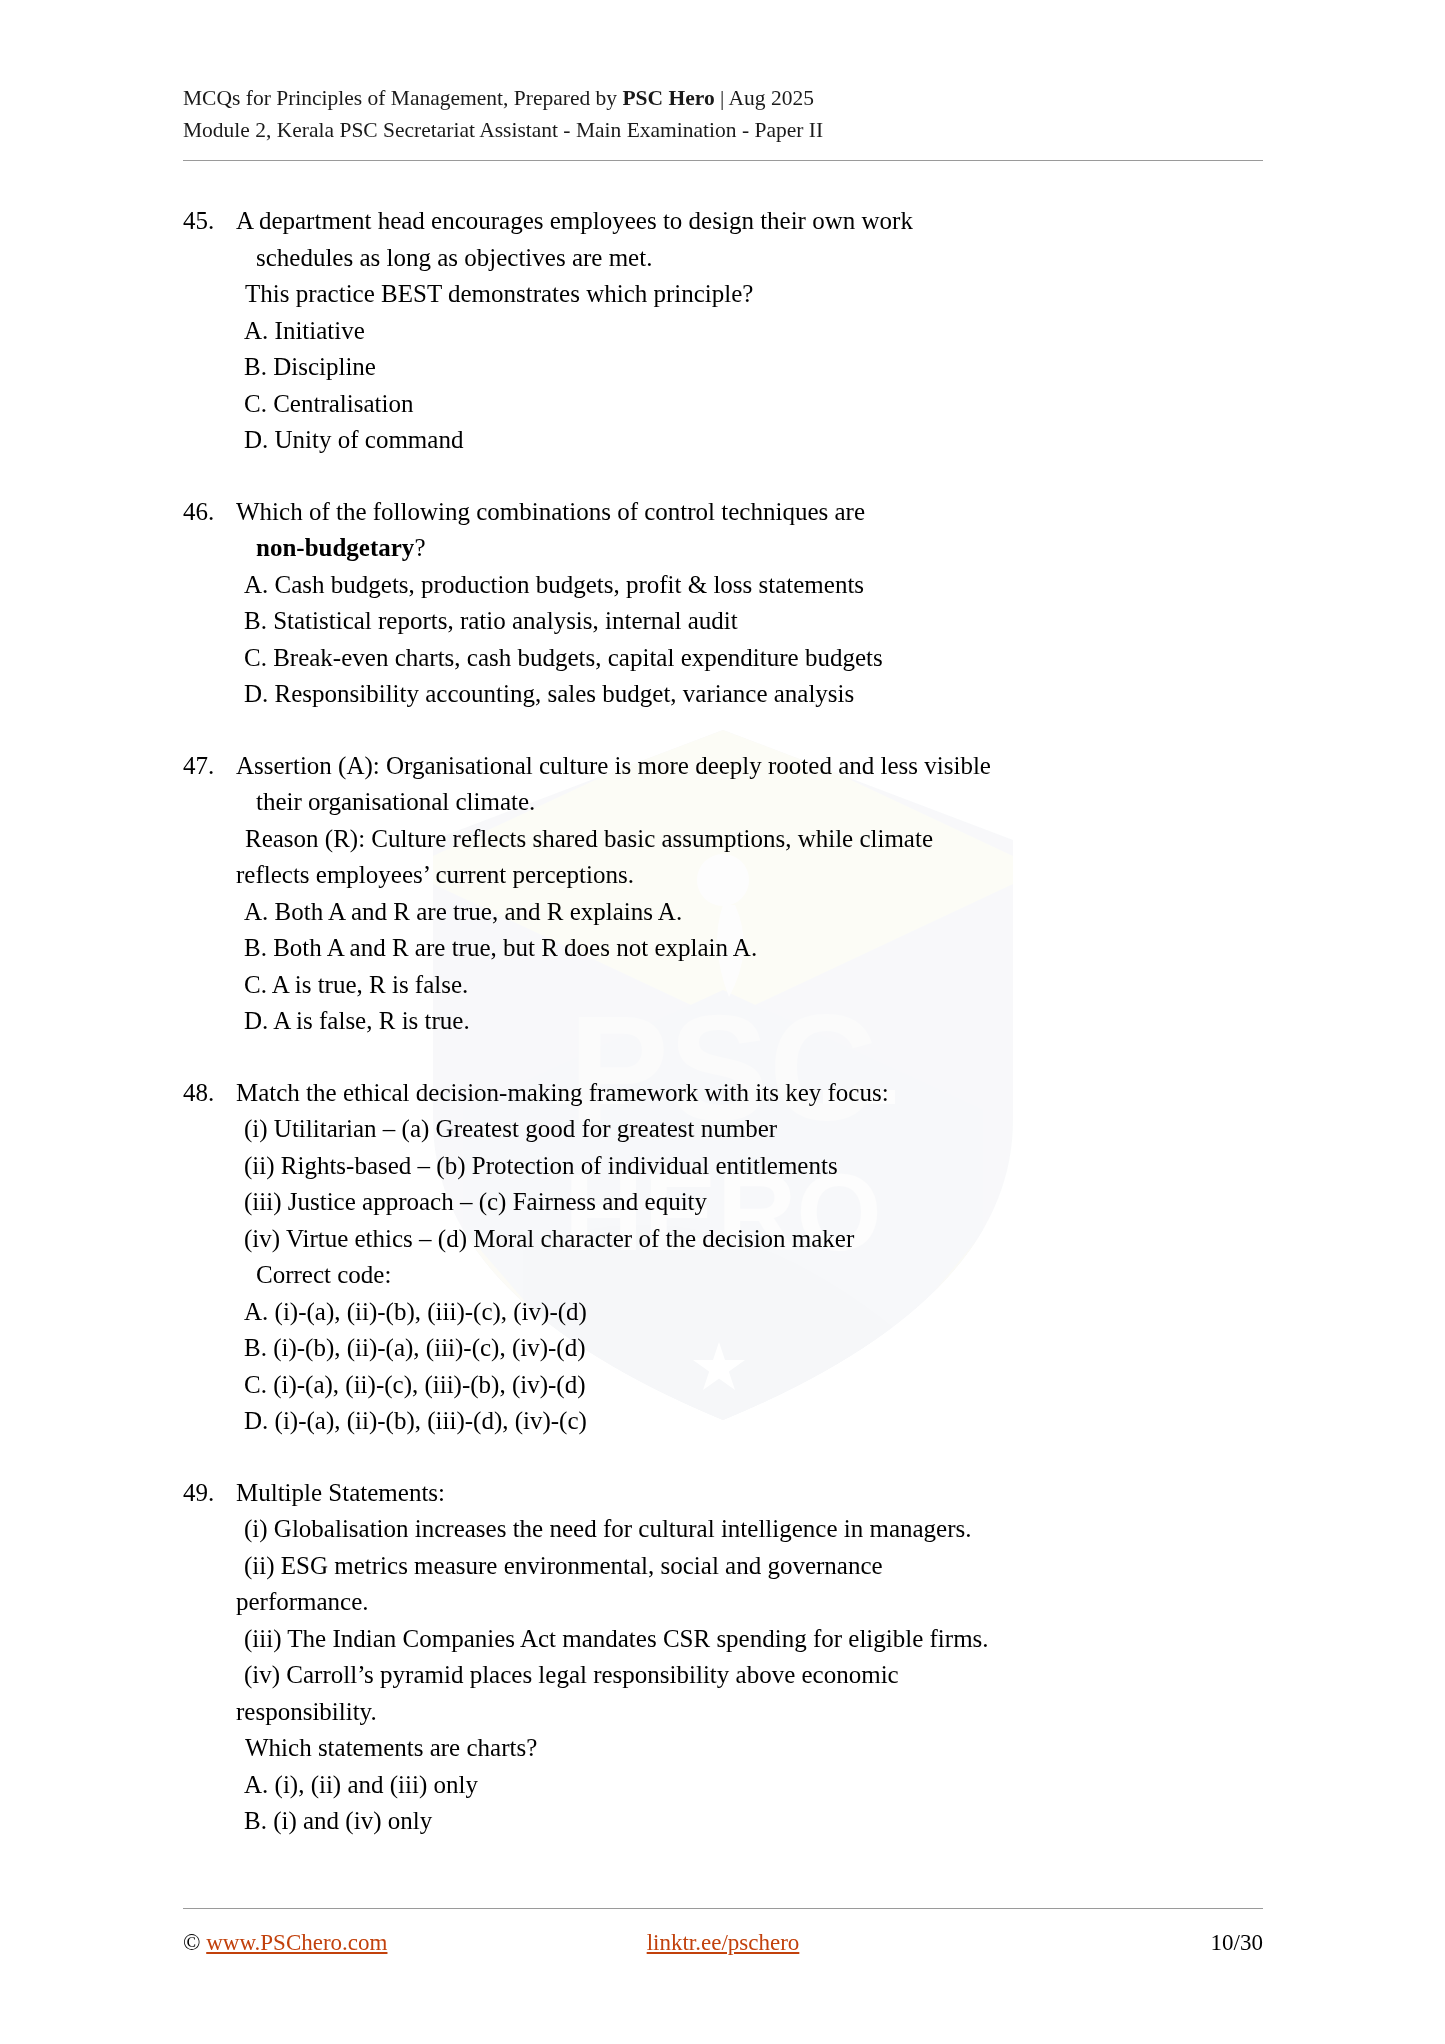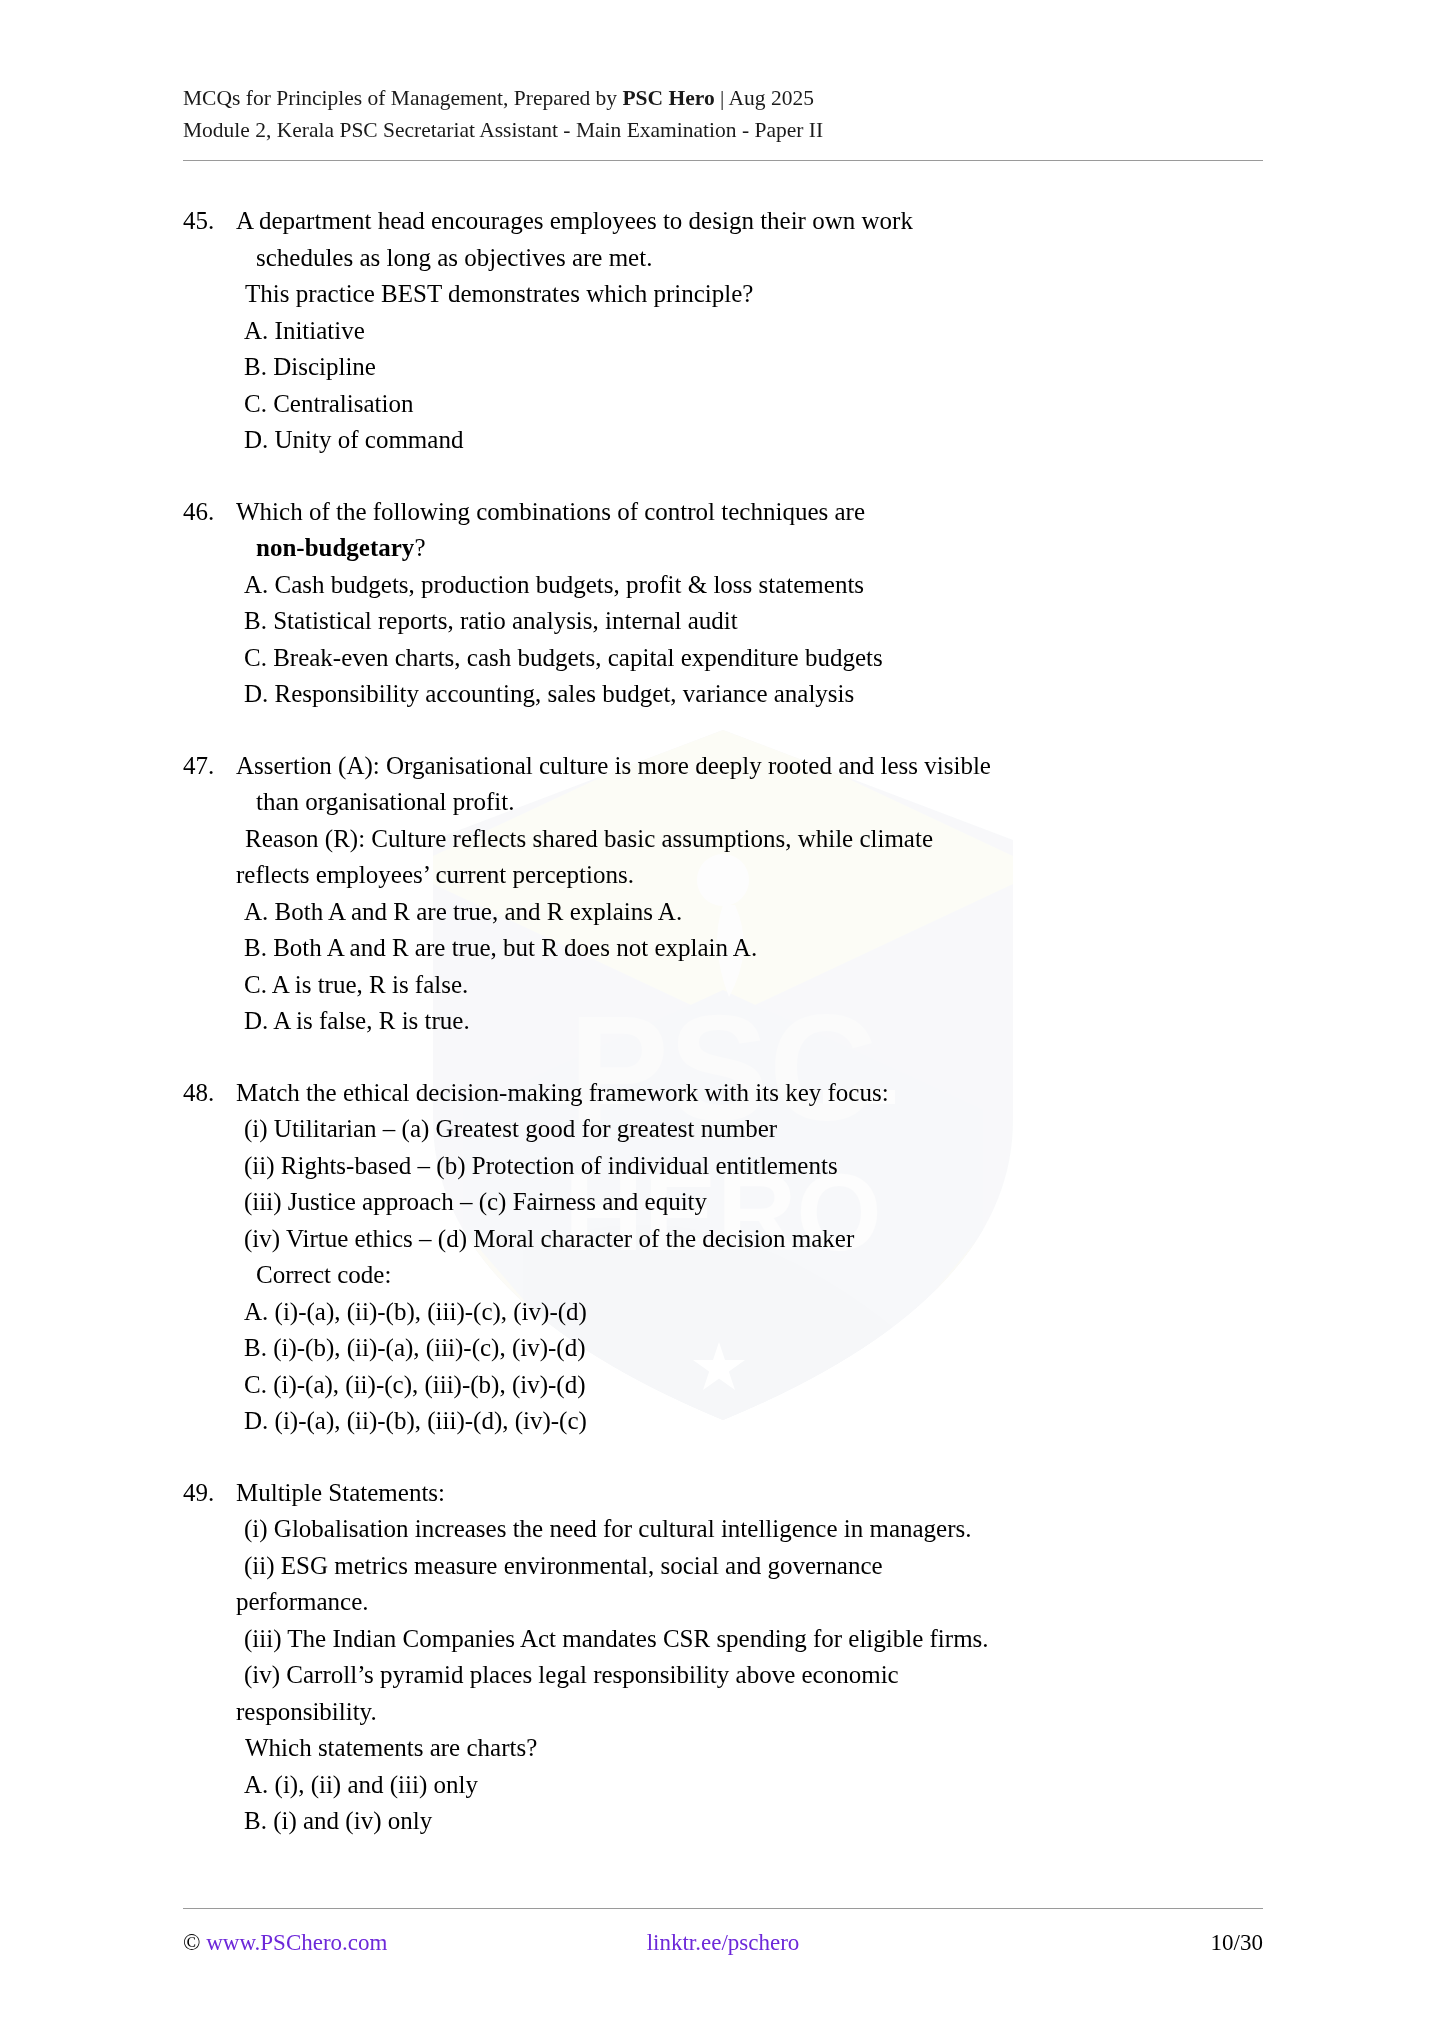--- a/index.html
+++ b/index.html
@@ -141,21 +141,22 @@
     right: 0;
     text-align: center;
     font-size: 23px;
   }
   .footer-right {
     margin-left: auto;
     font-size: 23px;
     white-space: nowrap;
   }
   .lnk {
-    color: #6d28d9;
+    color: #c2410c;
+    text-decoration: underline;
   }
   .copy { color: #000; }
 </style>
 </head>
 <body>
 
 <div class="page">
 
   <svg class="watermark" viewBox="0 0 640 760" xmlns="http://www.w3.org/2000/svg">
     <defs>
@@ -215,21 +216,21 @@
       <div class="opt opt-indent">B. Statistical reports, ratio analysis, internal audit</div>
       <div class="opt opt-indent">C. Break-even charts, cash budgets, capital expenditure budgets</div>
       <div class="opt opt-indent">D. Responsibility accounting, sales budget, variance analysis</div>
     </div>
 
     <div class="qblock">
       <div class="qhead">
         <div class="qnum">47.</div>
         <div class="qtext">Assertion (A): Organisational culture is more deeply rooted and less visible</div>
       </div>
-      <div class="sub">than organisational profit.</div>
+      <div class="sub">their organisational climate.</div>
       <div class="hang-block">Reason (R): Culture reflects shared basic assumptions, while climate</div>
       <div class="flat">reflects employees’ current perceptions.</div>
       <div class="opt opt-indent">A. Both A and R are true, and R explains A.</div>
       <div class="opt opt-indent">B. Both A and R are true, but R does not explain A.</div>
       <div class="opt opt-indent">C. A is true, R is false.</div>
       <div class="opt opt-indent">D. A is false, R is true.</div>
     </div>
 
     <div class="qblock">
       <div class="qhead">

